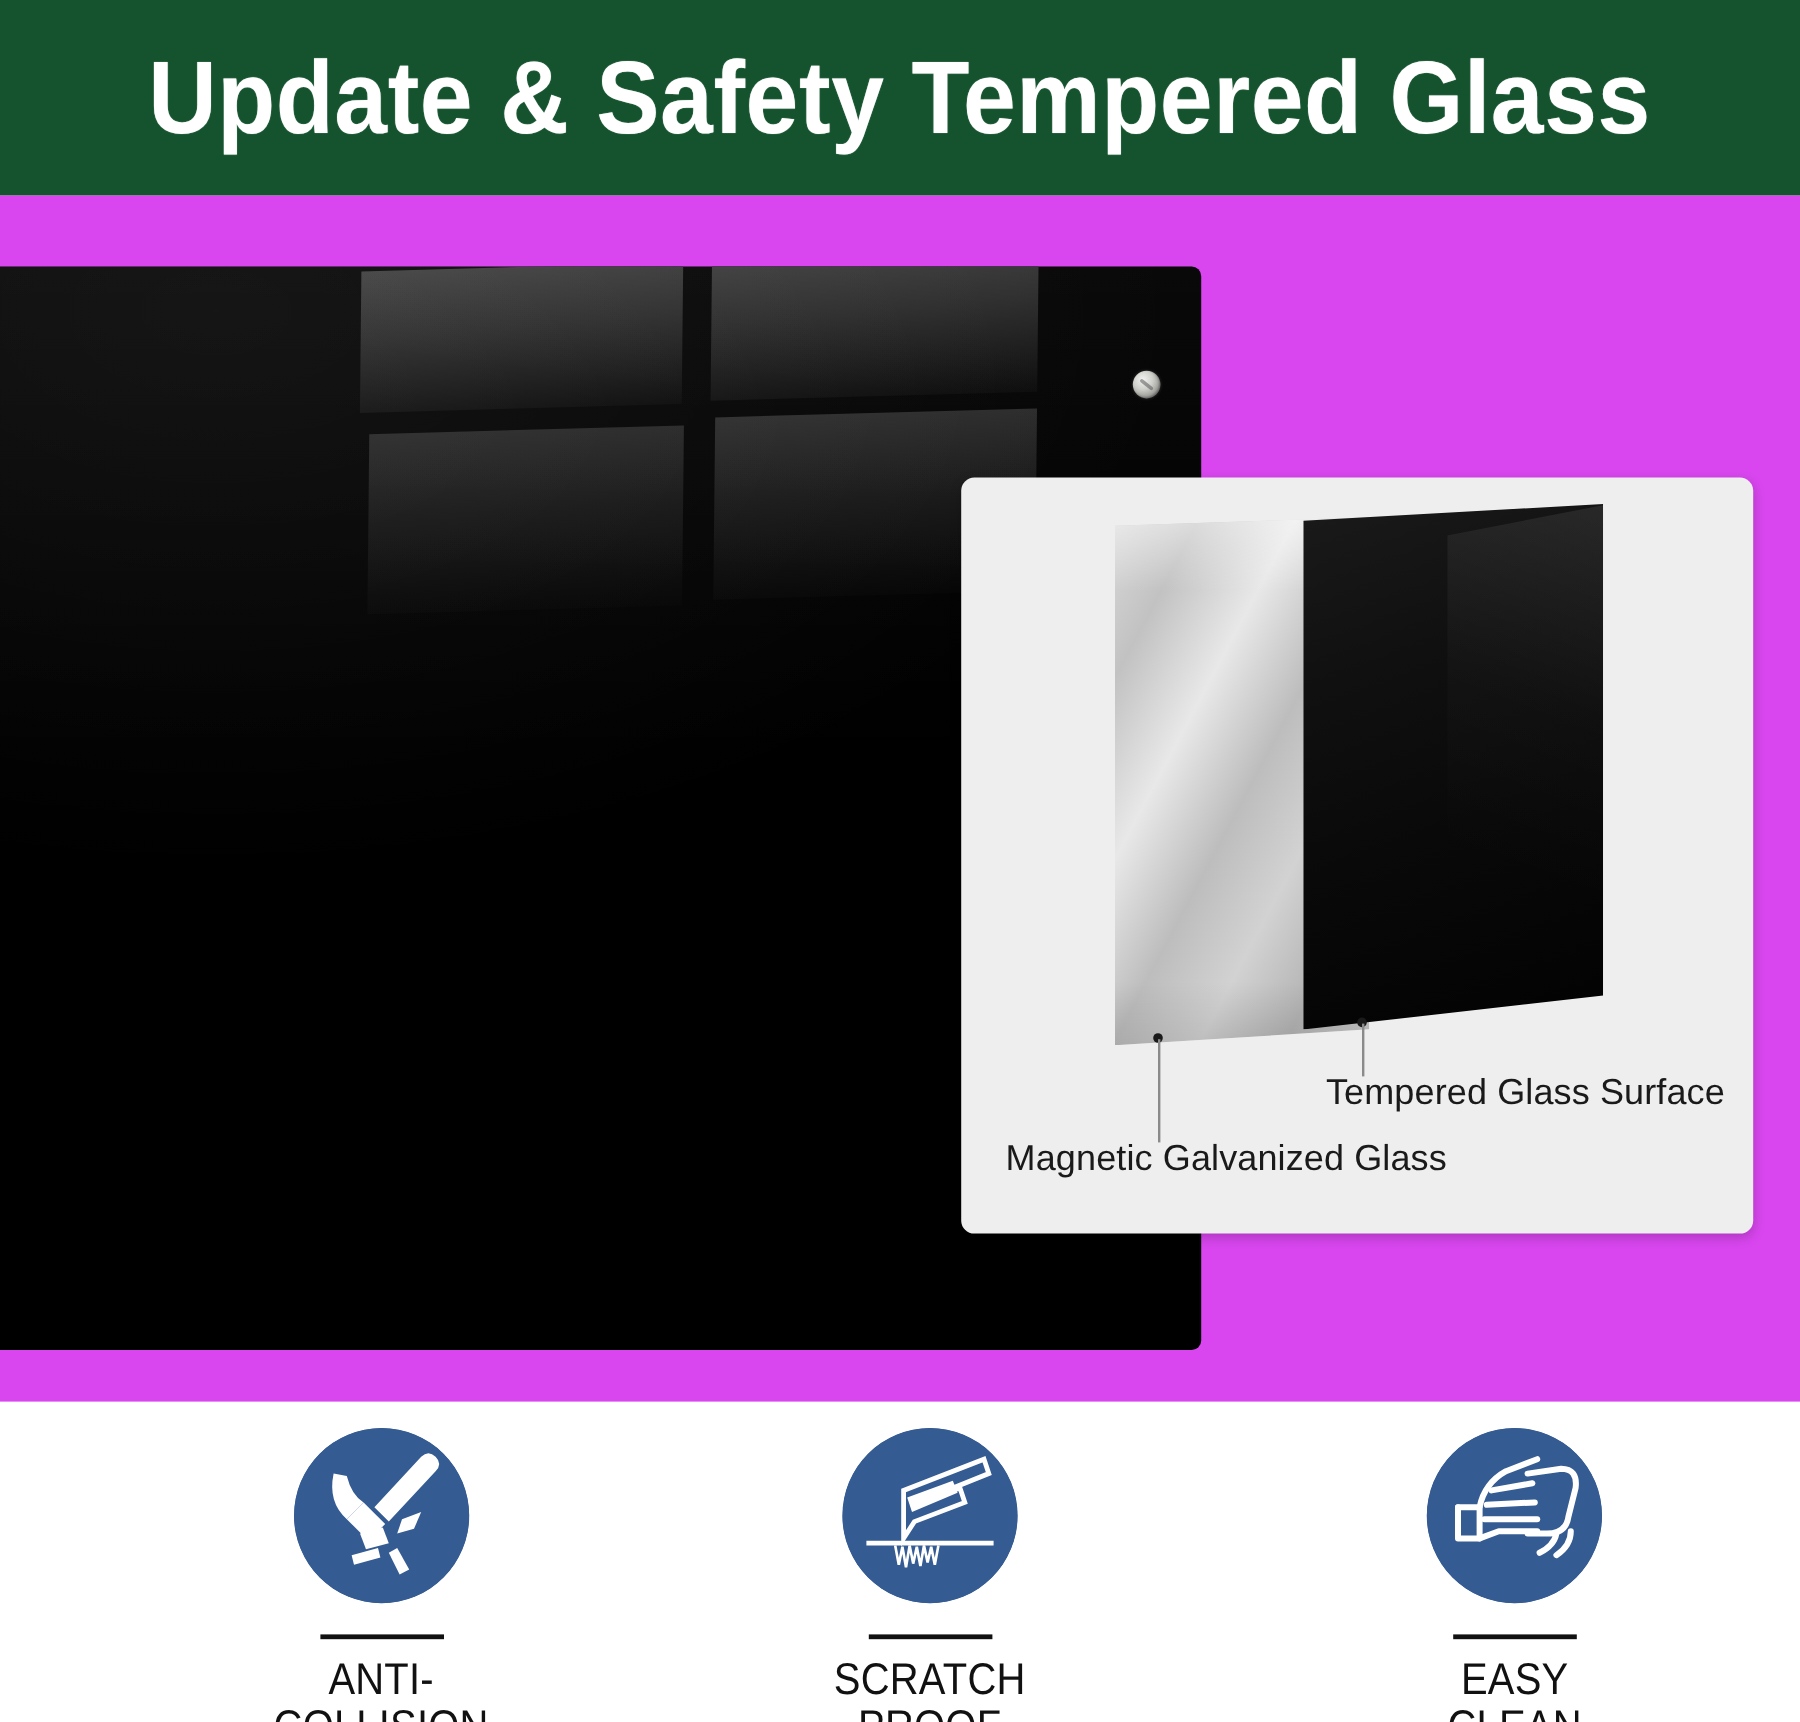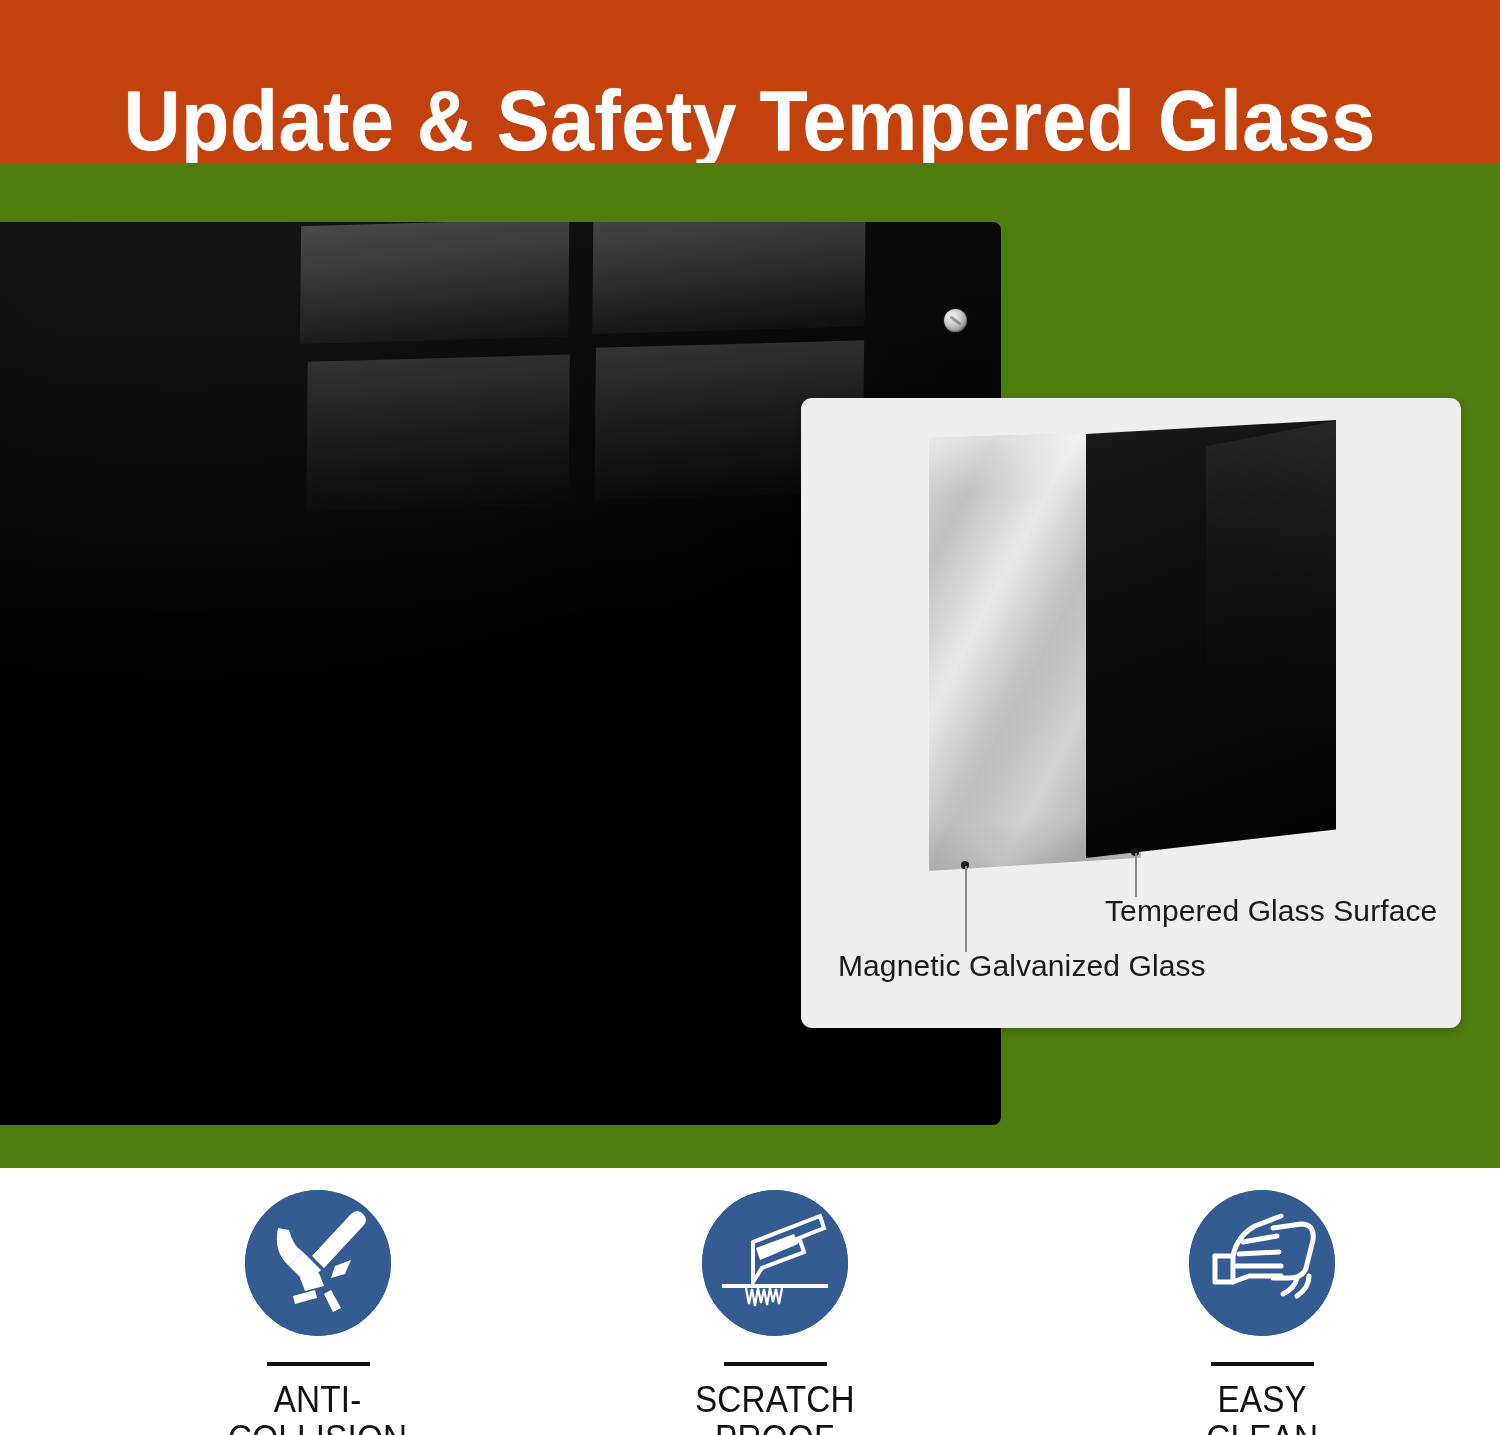--- a/index.html
+++ b/index.html
@@ -16,23 +16,23 @@
     -webkit-font-smoothing: antialiased;
   }
 
   
   .banner {
     position: absolute;
     left: 0;
     top: 0;
     width: 1500px;
     height: 163px;
-    background: #c2410c;
+    background: #14532d;
     display: flex;
-    align-items: flex-end;
+    align-items: center;
     justify-content: center;
   }
   .banner-title {
     color: #ffffff;
     font-family: "Liberation Sans Narrow", "Liberation Sans", sans-serif;
     font-size: 86px;
     font-weight: 700;
     letter-spacing: 0.5px;
     transform: scaleX(0.92);
     white-space: nowrap;
@@ -40,21 +40,21 @@
     text-shadow: 0 0 1px rgba(255,255,255,0.6);
   }
 
   
   .stage {
     position: absolute;
     left: 0;
     top: 163px;
     width: 1500px;
     height: 1005px;
-    background: #4d7c0f;
+    background: #d946ef;
     text-align: center;
   }
 
   
   .board {
     position: absolute;
     left: 0;
     top: 59px;           
     width: 1001px;
     height: 903px;       

